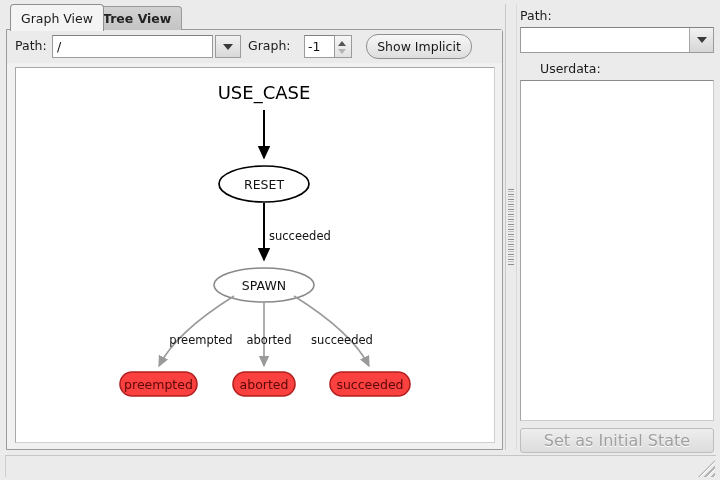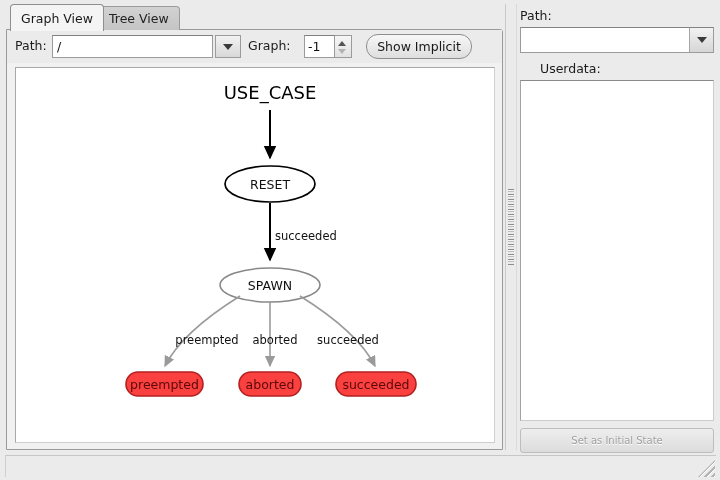--- a/index.html
+++ b/index.html
@@ -50,25 +50,26 @@
   }
   .tab.active {
     left: 4px;
     top: 0px;
     height: 27px;
     background: #f4f4f4;
     border-color: #8f8f8f;
     z-index: 3;
   }
   .tab.inactive {
-    left: 92px;
+    left: 86px;
     background: linear-gradient(180deg,#d2d2d2 0%, #c4c4c4 100%);
     border-color: #9a9a9a;
     color: #222;
     z-index: 2;
+    font-weight: bold;
   }
 
   
   #graph-frame {
     position: absolute;
     left: 0; top: 25px;
     width: 497px; height: 421px;
     box-sizing: border-box;
     border: 1px solid #9a9a9a;
     background: #f1f1f1;
@@ -170,21 +171,20 @@
   #graph-canvas {
     position: absolute;
     left: 8px; top: 37px;
     width: 480px; height: 376px;
     box-sizing: border-box;
     background: #ffffff;
     border: 1px solid #a8a8a8;
     border-right-color: #cfcfcf;
     border-bottom-color: #cfcfcf;
     overflow: hidden;
-    padding-left: 6px;
   }
   #graph-svg { display: block; }
   .g-title {
     font-family: "DejaVu Sans", sans-serif;
     font-size: 18px;
     fill: #000;
   }
   .g-node-label {
     font-family: "DejaVu Sans", sans-serif;
     font-size: 12.5px;
@@ -288,21 +288,21 @@
   }
 
   #set-initial-btn {
     position: absolute;
     left: 2px; top: 424px;
     width: 194px; height: 25px;
     box-sizing: border-box;
     background: linear-gradient(180deg,#eeeeee 0%, #dcdcdc 100%);
     border: 1px solid #bdbdbd;
     border-radius: 3px;
-    font-size: 10px;
+    font-size: 16px;
     color: #a0a0a0;
     text-shadow: 0 1px 0 #ffffff;
     display: flex;
     align-items: center;
     justify-content: center;
   }
 
   
   #statusbar {
     position: absolute;

